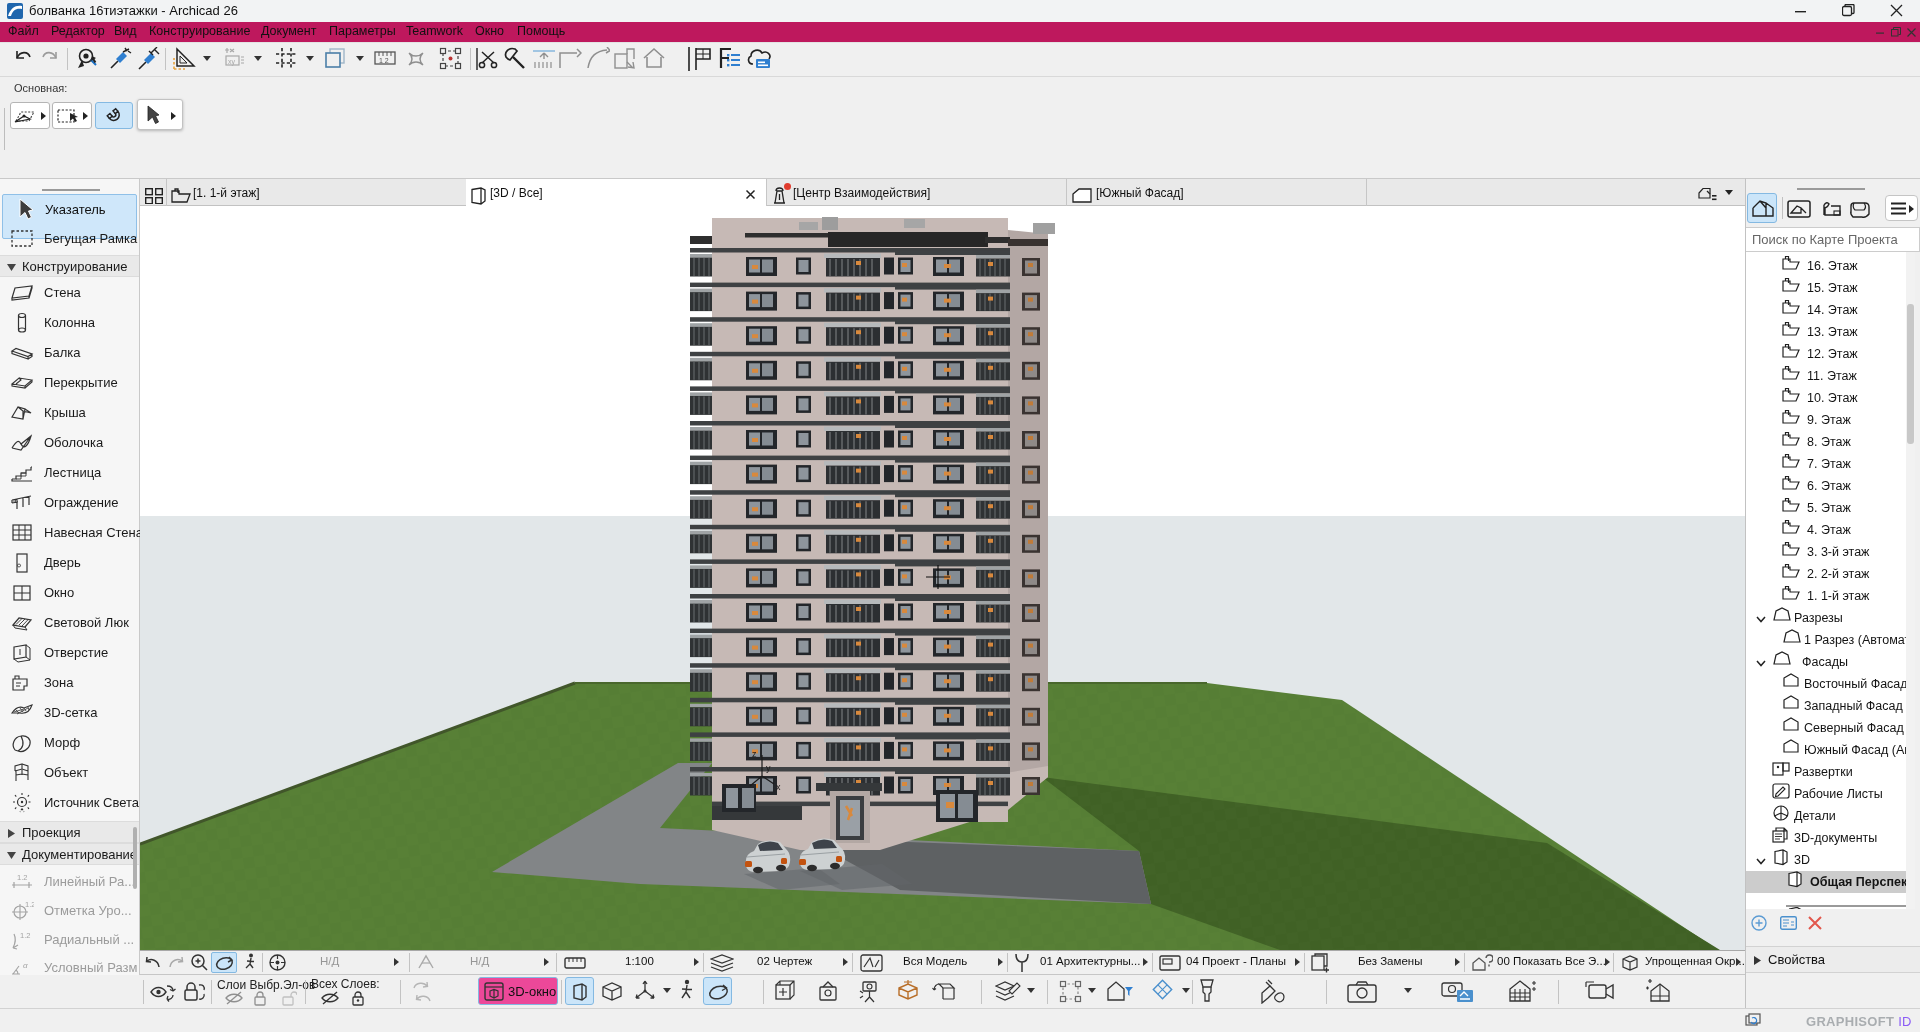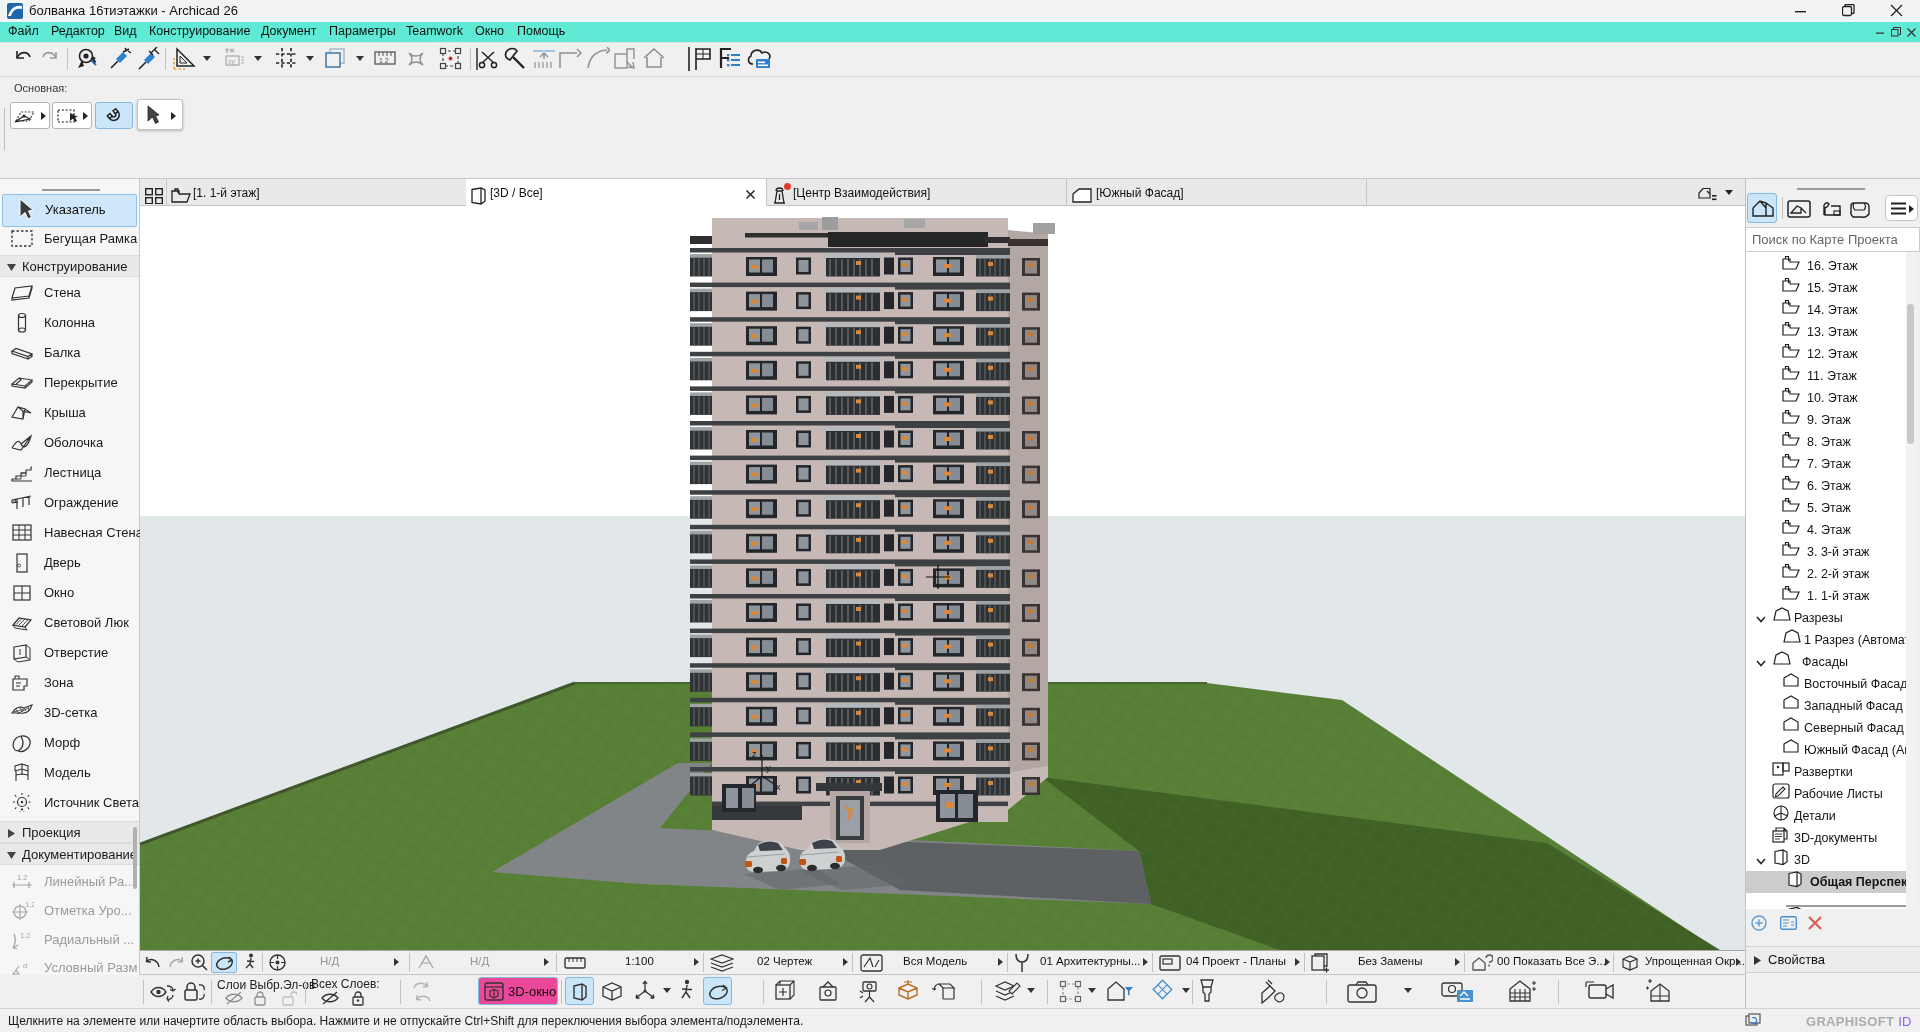--- a/index.html
+++ b/index.html
@@ -1,19 +1,19 @@
 <!DOCTYPE html>
 <html><head>
 <meta charset="utf-8">
 <style>
 * { margin:0; padding:0; box-sizing:border-box; }
 html,body { width:1920px; height:1032px; overflow:hidden; font-family:"Liberation Sans", sans-serif; background:#f0f0f0; }
 .abs { position:absolute; }
 #titlebar { left:0; top:0; width:1920px; height:22px; background:#f2f3f4; }
-#menubar { left:0; top:22px; width:1920px; height:21px; background:#5eead4; border-bottom:1px solid #e3e3e3; }
+#menubar { left:0; top:22px; width:1920px; height:21px; background:#be185d; border-bottom:1px solid #e3e3e3; }
 #menubar span { display:inline-block; font-size:12.5px; color:#111; padding:2px 0 0 0; }
 #toolbar1 { left:0; top:43px; width:1920px; height:34px; background:#f0f0f0; border-bottom:1px solid #d9d9d9; }
 #area2 { left:0; top:78px; width:1920px; height:100px; background:#f0f0f0; }
 #toolbox { left:0; top:178px; width:140px; height:797px; background:#f6f6f6; border-right:1px solid #c9c9c9; border-top:1px solid #c9c9c9; }
 #tabbar { left:140px; top:178px; width:1605px; height:28px; background:#e9e9e9; border-top:1px solid #c9c9c9; border-bottom:1px solid #c2c2c2; }
 #viewport { left:140px; top:206px; width:1605px; height:744px; background:#ffffff; }
 #rightpanel { left:1745px; top:178px; width:175px; height:830px; background:#f0f0f0; border-top:1px solid #c9c9c9; border-left:1px solid #c2c2c2; }
 #row1 { left:140px; top:950px; width:1605px; height:24px; background:#f0f0f0; border-top:1px solid #a8a8a8; }
 #row2 { left:140px; top:974px; width:1605px; height:34px; background:#f0f0f0; border-top:1px solid #c6c6c6; }
 #statusbar { left:0; top:1008px; width:1920px; height:24px; background:#f0f0f0; border-top:1px solid #d2d2d2; font-size:12px; color:#1b1b1b; }
@@ -244,21 +244,21 @@
     <svg class="abs" style="left:8px;top:5px" width="14" height="20" viewBox="0 0 14 20">
         <path d="M2 1 L2 16 L6.5 12 L9.5 18.5 L12.5 17 L9.5 10.8 L13 10 Z" fill="#444" stroke="#222" stroke-width="0.8"></path>
       </svg>
     <div class="seg-arrow" style="left:33px;top:12px;border-left:5px solid #222"></div>
   </div>
 </div>
 
 <div class="abs" id="toolbox">
   <div class="abs" style="left:42px;top:10px;width:58px;height:2px;background:#9a9a9a"></div>
 
-  <div class="abs" style="left:2px;top:15px;width:135px;height:33px;background:#cfe7fa;border:1px solid #8fc0e8;border-radius:2px">
+  <div class="abs" style="left:2px;top:15px;width:135px;height:45px;background:#cfe7fa;border:1px solid #8fc0e8;border-radius:2px">
     <svg class="abs" style="left:12px;top:3px" width="20" height="22" viewBox="0 0 20 22">
         <path d="M5 1 L5 19 L10 14.5 L13 21 L16.5 19.3 L13.5 13 L18 12 Z" fill="#3c3c3c" stroke="#fff" stroke-width="1"></path>
       </svg>
     <div class="abs" style="left:42px;top:7px;font-size:13px;color:#111">Указатель</div>
   </div>
   <div class="tool-row" style="top:45px">
     <svg class="ticon" viewBox="0 0 24 24">
         <rect x="2" y="4" width="20" height="15" fill="none" stroke="#333" stroke-width="1.3" stroke-dasharray="2.5 2"></rect>
       </svg>
     <div class="lbl">Бегущая Рамка</div>
@@ -375,21 +375,21 @@
   <div class="tool-row" style="top:549px">
     <svg class="ticon" viewBox="0 0 24 24">
         <path d="M5 19 C1 14 4 6 11 5 C17 4 21 8 20 13 C19 18 13 22 8 20 L5 19 M11 5 C13 9 15 16 8 20" fill="none" stroke="#333" stroke-width="1.2"></path>
       </svg>
     <div class="lbl">Морф</div>
   </div>
   <div class="tool-row" style="top:579px">
     <svg class="ticon" viewBox="0 0 24 24">
         <path d="M5 10 L12 8 L18 10 M12 8 L12 3 L5 5 L5 10 M12 3 L18 5 L18 10 M6 10 L6 20 M12 9 L12 14 M18 10 L18 19 M6 14 L12 13 L18 14" fill="none" stroke="#333" stroke-width="1.1"></path>
       </svg>
-    <div class="lbl">Модель</div>
+    <div class="lbl">Объект</div>
   </div>
   <div class="tool-row" style="top:609px">
     <svg class="ticon" viewBox="0 0 24 24">
         <circle cx="12" cy="11" r="4.5" fill="none" stroke="#333" stroke-width="1.2"></circle>
         <circle cx="12" cy="11" r="1.2" fill="#333"></circle>
         <path d="M12 2 L12 4.5 M12 17.5 L10 21 M12 17.5 L14 21 M3 11 L5.5 11 M18.5 11 L21 11 M5 4 L7 6.5 M19 4 L17 6.5 M5 18 L7 15.5 M19 18 L17 15.5" stroke="#333" stroke-width="1.1" stroke-dasharray="2 1.4"></path>
       </svg>
     <div class="lbl">Источник Света</div>
   </div>
   <div class="sec-hdr" style="top:642px">
@@ -1096,21 +1096,20 @@
       <path d="M21 8 L28 4 L28 17 L21 13" fill="none" stroke="#333" stroke-width="1.4"></path>
       <path d="M1 1 L9 1 M1 1 L1 6" stroke="#333" stroke-width="1.2"></path>
     </svg>
   <svg class="abs" style="left:1505px;top:4px" width="32" height="25" viewBox="0 0 32 25">
       <path d="M6 12 L15 5 L24 12 L24 22 L6 22 Z" fill="none" stroke="#333" stroke-width="1.3"></path>
       <path d="M15 5 L15 22 M6 17 L24 17" stroke="#333" stroke-width="1.1"></path>
       <path d="M3 2 l4 0 m-2 -2 l0 4 M1 9 l3 0 m-1.5 -1.5 l0 3" stroke="#333" stroke-width="1.2"></path>
     </svg>
 </div>
 <div class="abs" id="statusbar">
-  <div class="abs" style="left:8px;top:5px">Щелкните на элементе или начертите область выбора. Нажмите и не отпускайте Ctrl+Shift для переключения выбора элемента/подэлемента.</div>
   <div class="abs" style="left:1806px;top:5px;font-size:13px;color:#a9adb0;letter-spacing:0.3px;white-space:nowrap"><b style="font-weight:bold">GRAPHISOFT</b> <span style="color:#8b5cf6">ID</span></div>
   <svg class="abs" style="left:1745px;top:4px" width="18" height="16" viewBox="0 0 18 16">
       <rect x="1" y="3" width="11" height="9" fill="none" stroke="#555" stroke-width="1.2"></rect>
       <rect x="4" y="1" width="11" height="9" fill="#f0f0f0" stroke="#555" stroke-width="1.2"></rect>
       <path d="M7 5 a3 3 0 1 1 -1 4" fill="none" stroke="#2f7fd0" stroke-width="1.2"></path>
       <path d="M5.5 9.5 l1.5 -0.5 0.3 1.6z" fill="#2f7fd0"></path>
     </svg>
 </div>
 
 </body></html>

